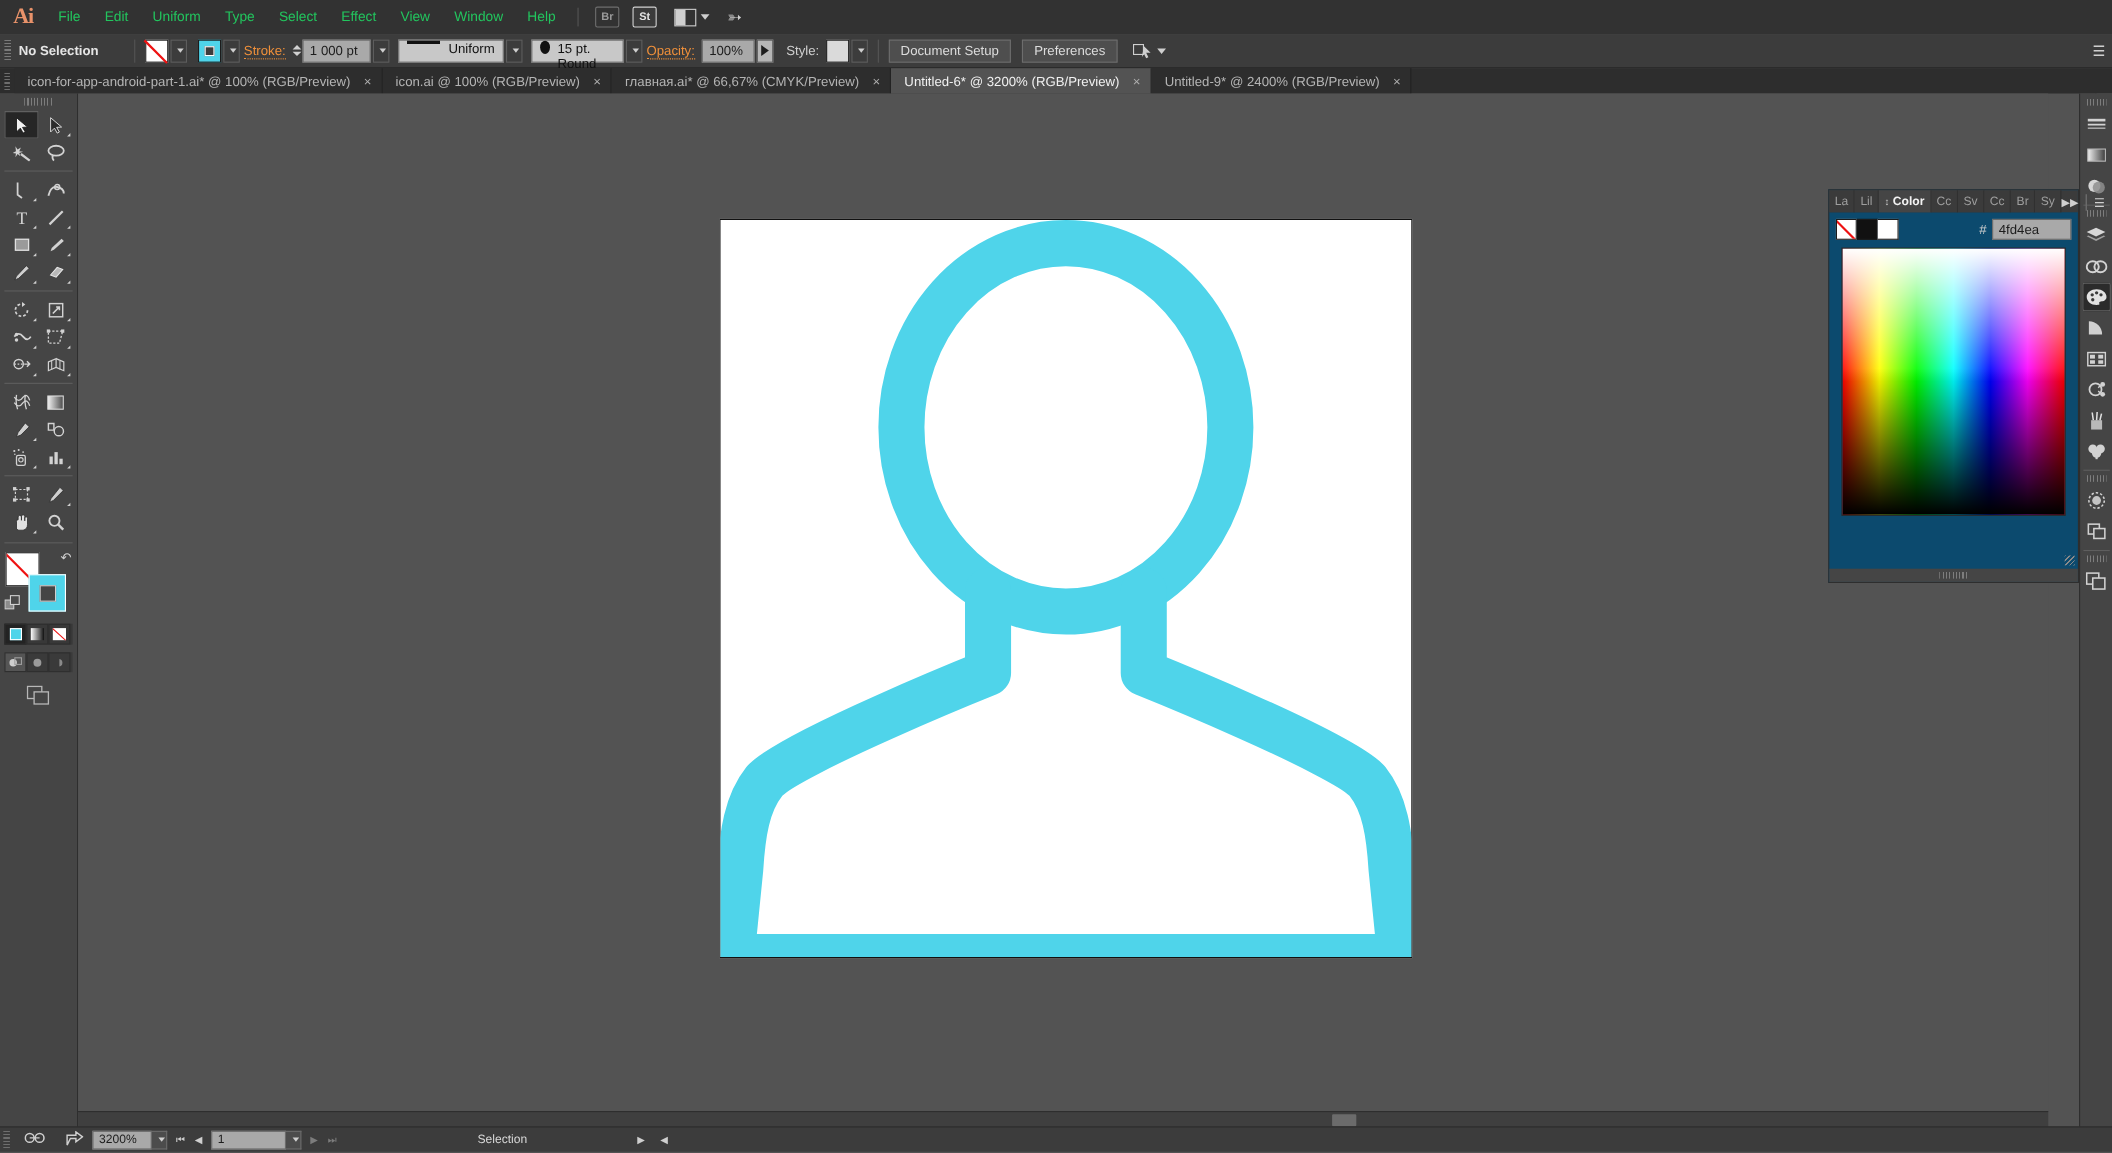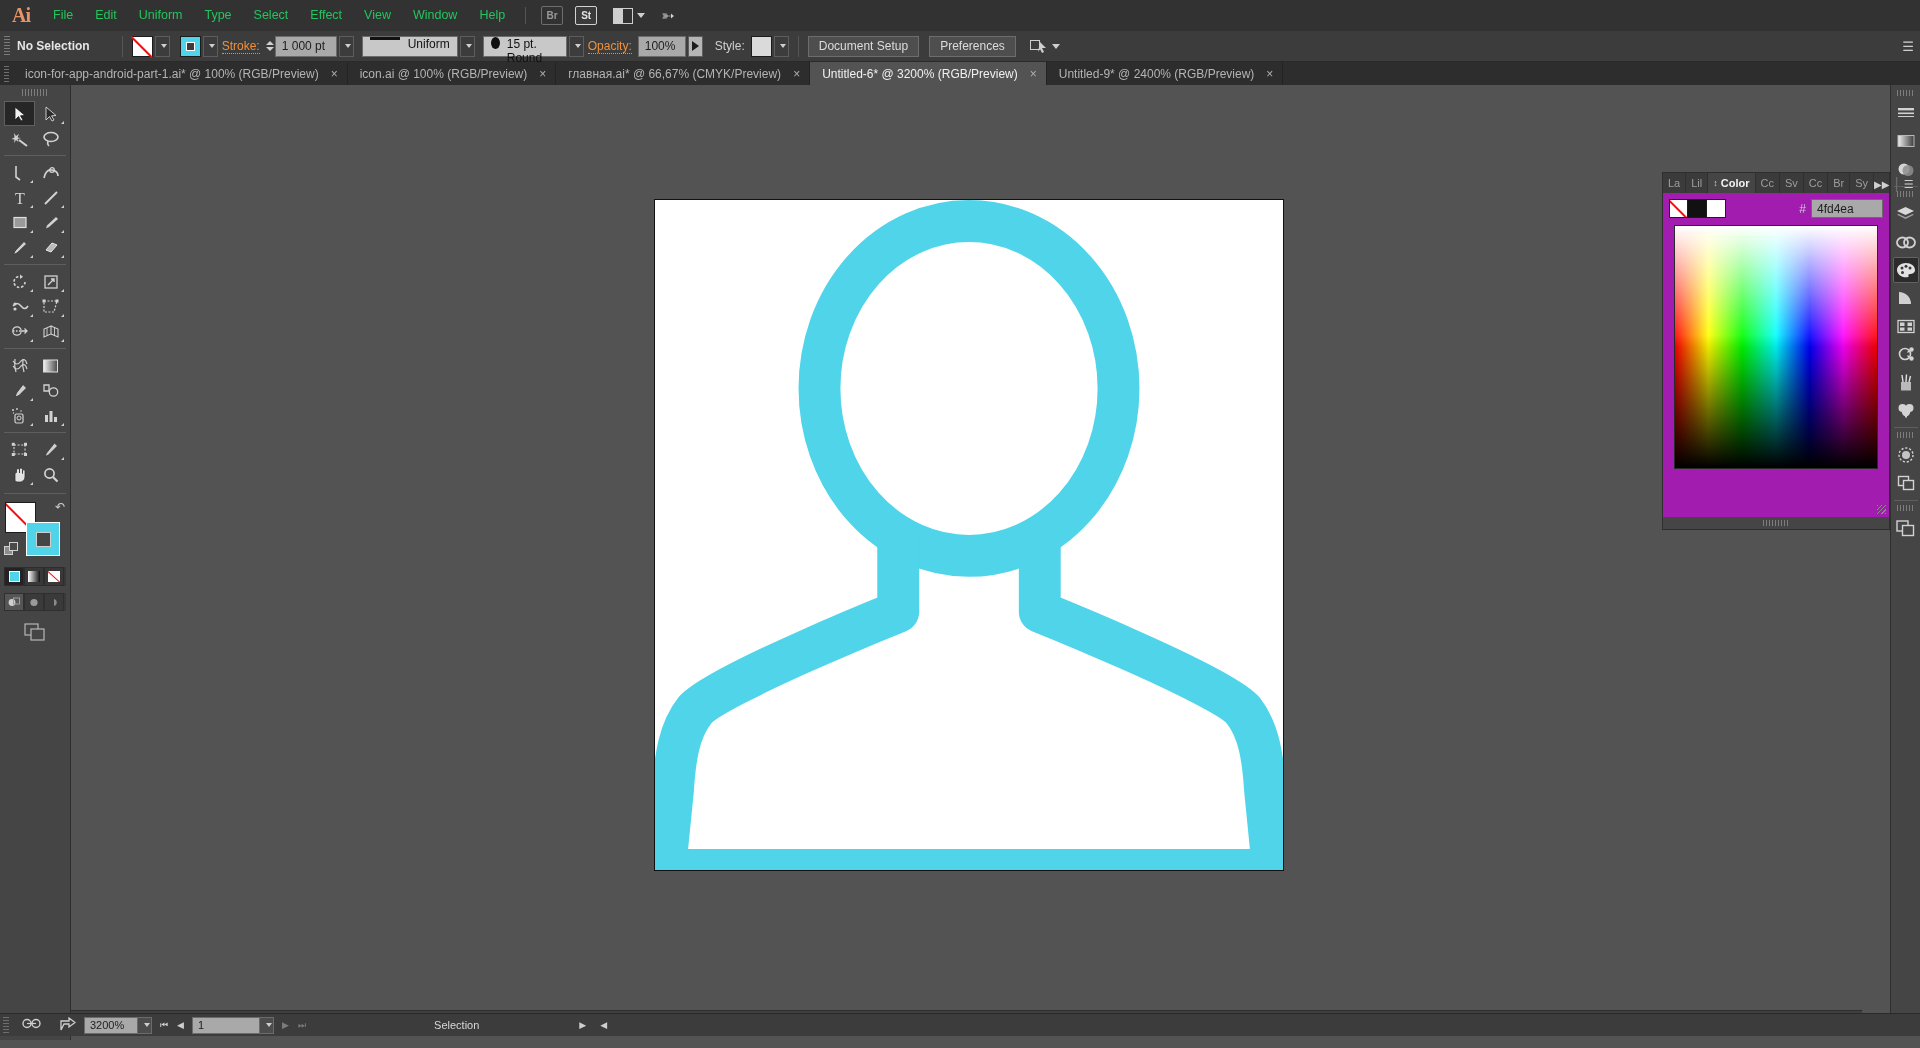--- a/index.html
+++ b/index.html
@@ -230,21 +230,21 @@
   }
   .rail-ic{
     width:26px;height:26px;margin:2px auto;display:flex;align-items:center;justify-content:center;
     color:#d2d2d2;border-radius:2px;
   }
   .rail-ic.act{ background:#2b2b2b;box-shadow:inset 0 0 0 1px #636363; }
   .rail-div{ width:24px;height:1px;background:#5e5e5e;margin:4px auto; }
 
   
   .colorpanel{
-    position:absolute;right:30px;top:172px;width:228px;height:358px;background:#a21caf;
+    position:absolute;right:30px;top:172px;width:228px;height:358px;background:#0c4a6e;
     border:1px solid #2e2e2e;
   }
   .cp-tabs{ display:flex;align-items:flex-end;height:20px;background:#3b3b3b;position:relative; }
   .cp-tab{
     height:20px;display:flex;align-items:center;padding:0 5px;color:#9e9e9e;font-size:11px;
     background:#3b3b3b;border-right:1px solid #303030;white-space:nowrap;
   }
   .cp-tab.active{ background:#454545;color:#f2f2f2;font-weight:bold; }
   .cp-tab .dbl{ color:#cfcfcf;font-size:9px;margin-right:3px; }
   .cp-right{ margin-left:auto;display:flex;align-items:center;padding-right:4px;gap:5px; }
@@ -284,21 +284,21 @@
     width:26px;height:6px;
     background:repeating-linear-gradient(to right,#7d7d7d 0 1px,transparent 1px 3px);
   }
   .cp-grip-tr{
     position:absolute;right:3px;bottom:15px;width:9px;height:9px;
     background:repeating-linear-gradient(135deg,#8a8a8a 0 1px,transparent 1px 3px);
   }
 
   
   .statusbar{
-    position:absolute;left:0;bottom:12px;width:1920px;height:23px;background:#3c3c3c;
+    position:absolute;left:0;bottom:1px;width:1920px;height:23px;background:#3c3c3c;
     border-top:1px solid #2a2a2a;display:flex;align-items:center;
   }
   .sb-grip{
     width:6px;height:16px;margin:0 5px 0 3px;
     background:repeating-linear-gradient(to bottom,#6e6e6e 0 1px,transparent 1px 3px);
   }
   .sb-ic{ color:#cfcfcf;font-size:12px;margin:0 8px; }
   .sb-field{
     height:17px;background:#a9a9a9;border:1px solid #6b6b6b;color:#1d1d1d;font-size:11px;
     display:flex;align-items:center;padding-left:5px;

